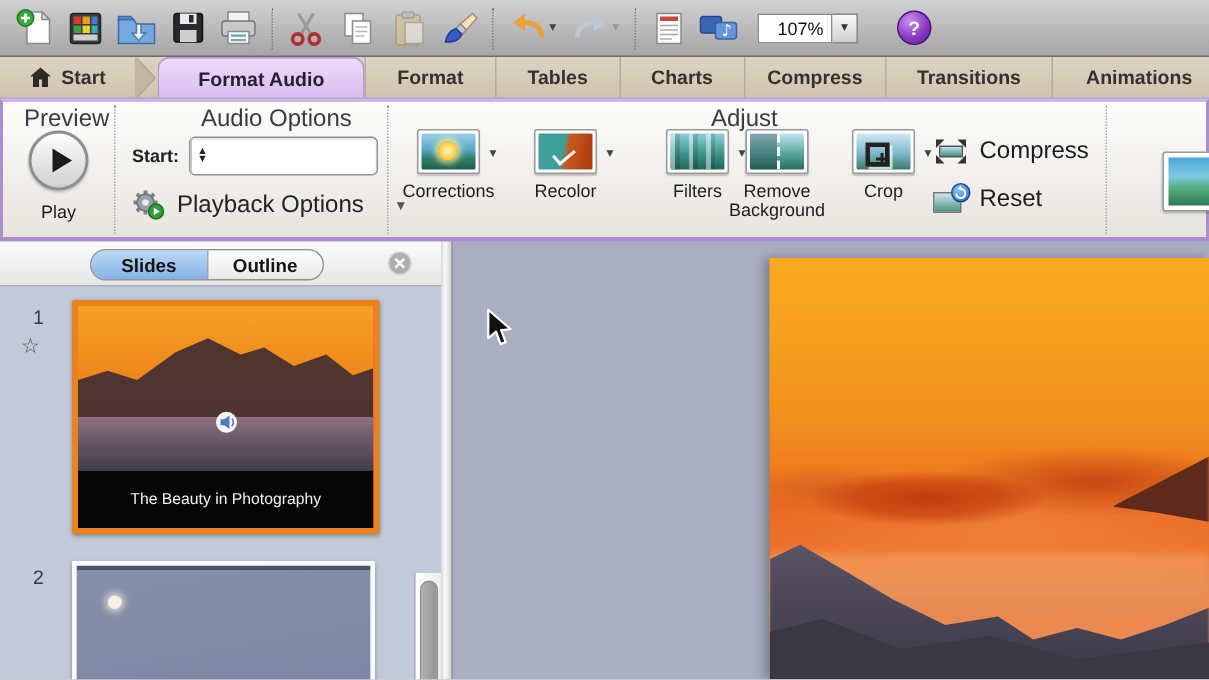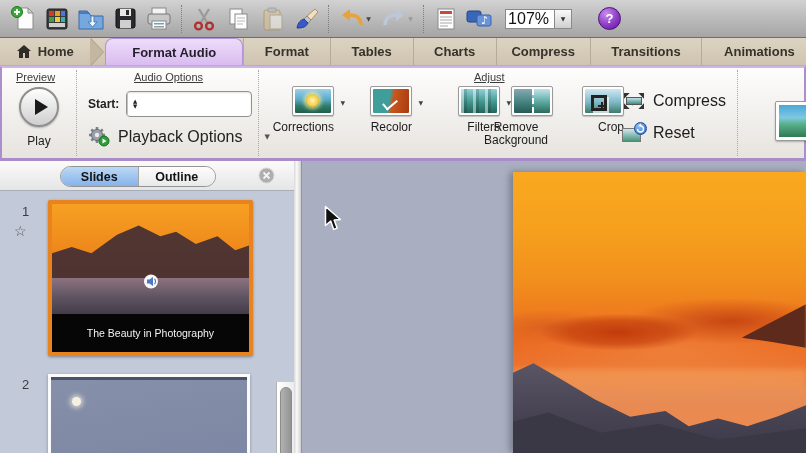--- a/index.html
+++ b/index.html
@@ -9,21 +9,21 @@
 
   
   .toolbar { position:absolute; left:0; top:0; width:806px; height:38px;
     background:linear-gradient(180deg,#d2d2d2 0%,#bdbdbd 45%,#a5a5a5 100%);
     border-bottom:1px solid #6e6e6e; display:flex; align-items:center; padding:0 6px; }
   .tb-ico { width:34px; height:32px; display:flex; align-items:center; justify-content:center; }
   .tb-sep { width:1px; height:28px; border-left:1px dotted #7e7e7e; margin:0 5px; }
   .mini-drop { font-size:6px; color:#444; margin-left:1px; font-family:"DejaVu Sans",sans-serif; }
   .zoom-box { display:flex; align-items:center; margin-left:8px; }
   .zoom-value { width:50px; height:20px; background:#fff; border:1px solid #8a8a8a;
-    font-size:16px; color:#111; display:flex; align-items:center; justify-content:flex-end; padding-right:5px; }
+    font-size:12px; color:#111; display:flex; align-items:center; justify-content:flex-end; padding-right:5px; }
   .zoom-drop { width:17px; height:20px; border:1px solid #8a8a8a; border-left:none;
     background:linear-gradient(#fafafa,#cfcfcf); display:flex; align-items:center; justify-content:center;
     font-size:6px; color:#333; font-family:"DejaVu Sans",sans-serif; }
   .help-btn { width:23px; height:23px; border-radius:50%; margin-left:26px;
     background:radial-gradient(circle at 35% 28%,#c98df0 0%,#8d3bc4 55%,#5f1694 100%);
     border:1px solid #4a1278; color:#fff; font-size:13px; font-weight:bold;
     display:flex; align-items:center; justify-content:center; }
 
   
   .tabbar { position:absolute; left:0; top:38px; width:806px; height:28px;
@@ -36,21 +36,21 @@
   .tab-active { width:146px; border-radius:8px 8px 0 0;
     background:linear-gradient(#eedcfa,#d9bcf0); border:1px solid #b394d8; border-bottom:none; color:#241f2b; }
   .tab-plain { border-left:1px solid #b7ab96; }
   .t-themes{width:92px;} .t-tables{width:88px;} .t-charts{width:88px;}
   .t-smartart{width:100px;} .t-transitions{width:118px;} .t-anim{width:110px; overflow:hidden; justify-content:flex-start; padding-left:22px;}
 
   
   .ribbon { position:absolute; left:0; top:66px; width:806px; height:95px;
     background:linear-gradient(180deg,#fdfdfc 0%,#f1efec 55%,#e7e4de 100%);
     border:2px solid #ab8ecd; border-top:2px solid #cdb5e8; border-bottom:3px solid #a98cc9; }
-  .grp-label { position:absolute; top:3px; font-size:11px; color:#3c3c3c;text-decoration:underline; }
+  .grp-label { position:absolute; top:3px; font-size:16px; color:#3c3c3c; }
   .rib-sep { position:absolute; top:2px; bottom:2px; width:1px; border-left:1px dotted #a8a8a8; }
   .rib-lbl { font-size:12px; color:#1c1c1c; }
 
   
   .play-btn { position:absolute; left:17px; top:19px; width:40px; height:40px; border-radius:50%;
     background:linear-gradient(#fefefe,#cfcfcf); border:2px solid #8e8e8e;
     box-shadow:0 1px 2px rgba(0,0,0,.25); display:flex; align-items:center; justify-content:center; }
   .play-tri { width:0; height:0; border-top:8px solid transparent; border-bottom:8px solid transparent;
     border-left:13px solid #1a1a1a; margin-left:4px; }
   .play-lbl { position:absolute; left:0; width:74px; text-align:center; top:66px; }
@@ -62,21 +62,21 @@
     box-shadow:inset 0 1px 2px rgba(0,0,0,.12); }
   .start-dd .val { flex:1; font-size:12.5px; color:#111; padding-left:7px; white-space:nowrap; }
   .stepper { width:15px; height:100%; border-left:1px solid #c2c2c2; display:flex; flex-direction:column;
     align-items:center; justify-content:center; line-height:5px; font-size:5.5px; color:#222;
     font-family:"DejaVu Sans",sans-serif; }
   .playback-row { position:absolute; left:86px; top:58px; display:flex; align-items:center; gap:8px; }
   .playback-row .txt { font-size:16px; font-weight:400; color:#222; }
   .pb-drop { font-size:7px; color:#555; margin-left:14px; font-family:"DejaVu Sans",sans-serif; }
 
   
-  .adj-btn { position:absolute; top:18px; width:70px; display:flex; flex-direction:column; align-items:flex-end; }
+  .adj-btn { position:absolute; top:18px; width:70px; display:flex; flex-direction:column; align-items:center; }
   .thumb { width:42px; height:30px; background:#fff; border:1px solid #9a9a9a; border-radius:2px;
     padding:2px; box-shadow:0 1px 1px rgba(0,0,0,.2); position:relative; }
   .thumb .pic { width:100%; height:100%; border-radius:1px; position:relative; overflow:hidden; }
   .dd-arrow { position:absolute; right:-12px; top:12px; font-size:6px; color:#444; font-family:"DejaVu Sans",sans-serif; }
   .adj-cap { margin-top:5px; font-size:12px; color:#1c1c1c; text-align:center; line-height:13px; }
   .pic-corrections { background:linear-gradient(180deg,#9bd0e8 0%,#58a8c8 45%,#2f7d6a 70%,#1f5d4a 100%); }
   .sun { position:absolute; left:11px; top:5px; width:13px; height:13px; border-radius:50%;
     background:radial-gradient(#fff6b8,#f4c430 70%); box-shadow:0 0 4px 2px rgba(255,240,150,.8); }
   .pic-recolor { background:linear-gradient(100deg,#3f9e9a 0%,#3f9e9a 45%,#c8571e 55%,#a93a10 100%); }
   .recolor-arrow { position:absolute; left:10px; top:10px; width:14px; height:8px;
@@ -293,21 +293,21 @@
       <div class="zoom-drop u">▼</div>
     </div>
     <div class="help-btn">?</div>
   </div>
 
   <div class="tabbar">
     <div class="tab tab-home">
       <svg width="14" height="13" viewBox="0 0 14 13">
         <path d="M7 0L0 6h2v7h4V8h2v5h4V6h2z" fill="#2f2c26"></path>
       </svg>
-      <span>Home</span>
+      <span>Start</span>
     </div>
     <div class="chev"></div>
     <div class="tab tab-active">
       <span>Format Audio</span>
     </div>
     <div class="tab tab-plain t-themes">
       <span>Format</span>
     </div>
     <div class="tab tab-plain t-tables">
       <span>Tables</span>

